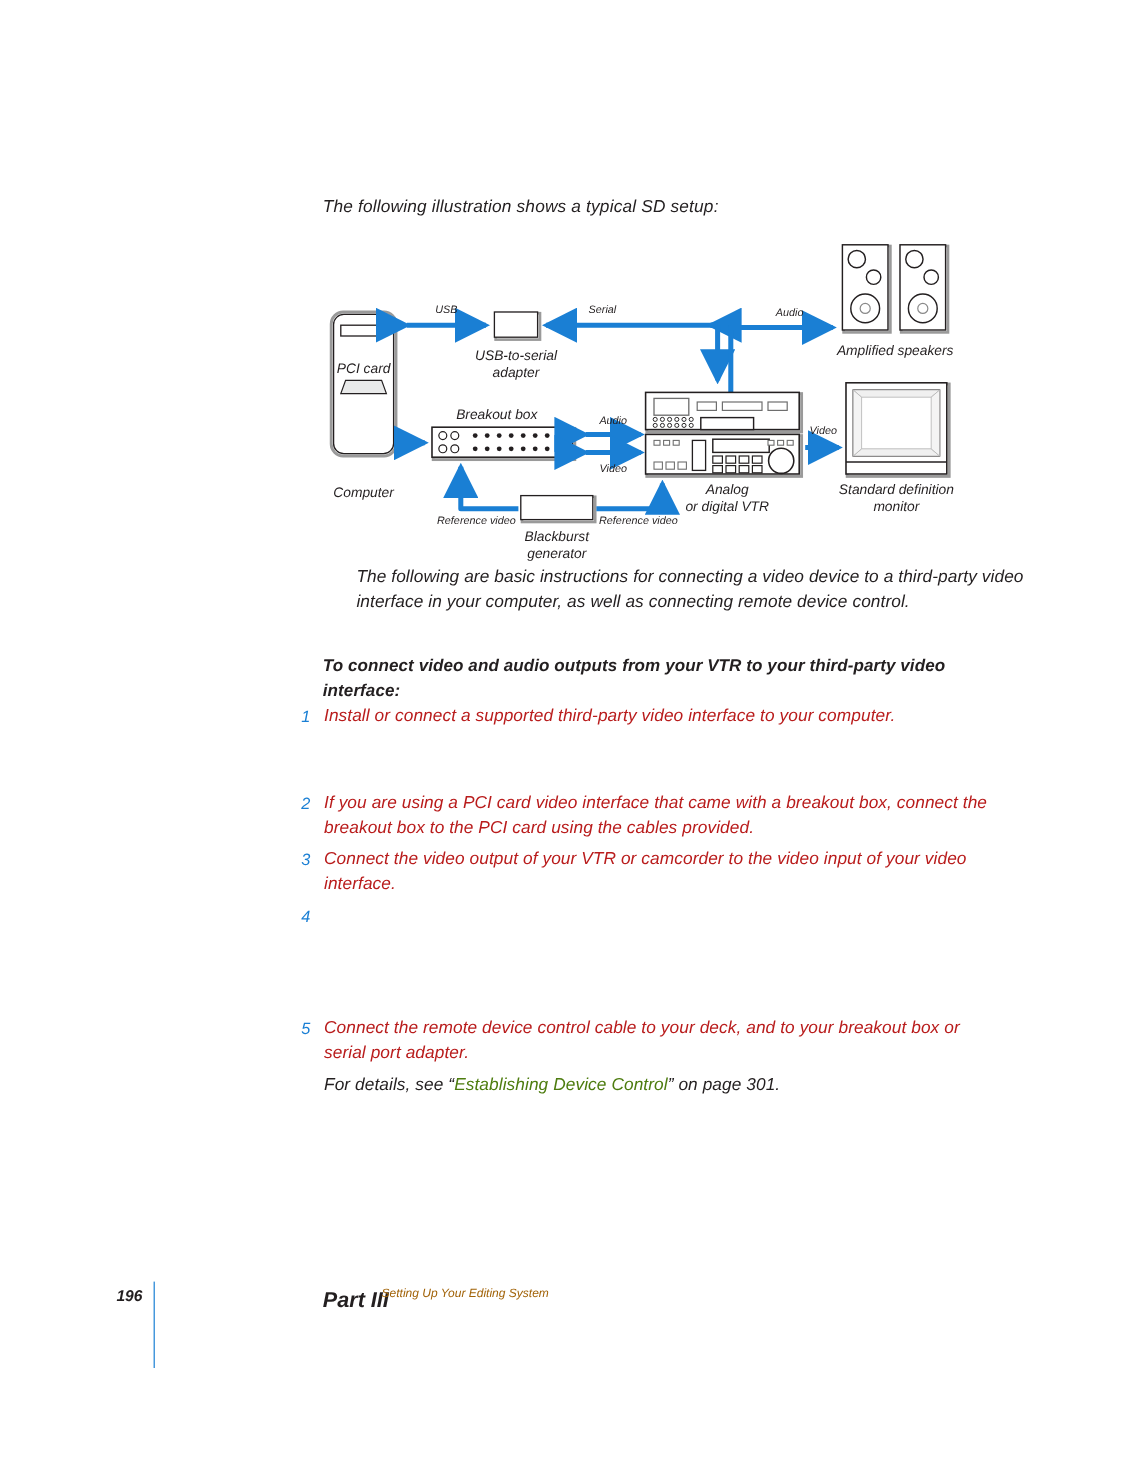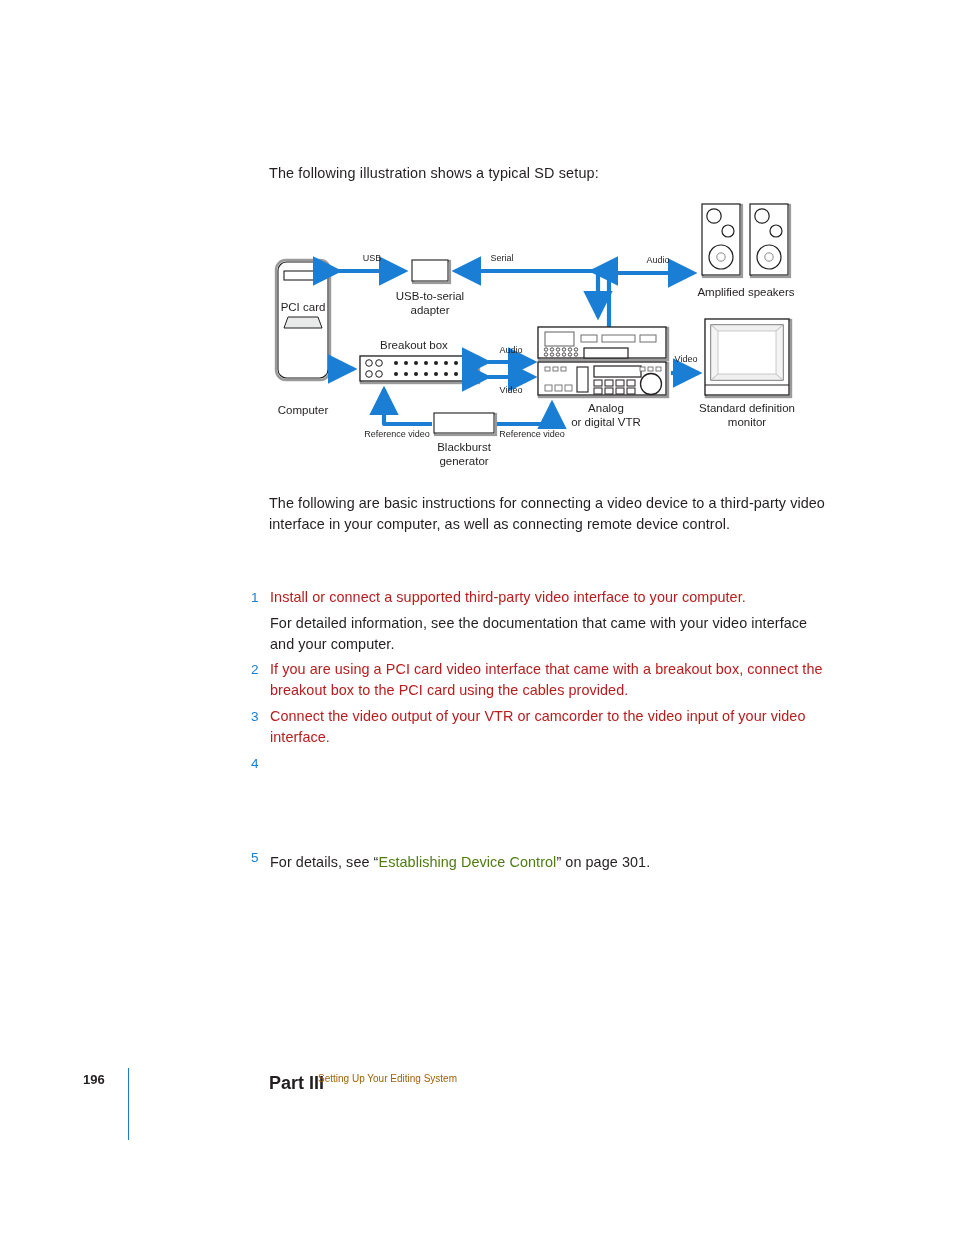--- a/index.html
+++ b/index.html
@@ -14,20 +14,21 @@
     font-family: "Liberation Sans", sans-serif;
     color: #231f20;
     -webkit-font-smoothing: antialiased;
   }
   .page {
     position: absolute;
     inset: 0;
     width: 954px;
     height: 1235px;
     overflow: hidden;
+    font-style: italic;
   }
 
   
   .intro-line {
     position: absolute;
     left: 269px;
     top: 163px;
     width: 600px;
     font-size: 14.4px;
     line-height: 20px;
@@ -37,21 +38,21 @@
 
   .body-para {
     position: absolute;
     left: 269px;
     width: 556px;
     font-size: 14.4px;
     line-height: 21px;
     letter-spacing: 0.005em;
     color: #231f20;
   }
-  #para-basic { top: 493px; }
+  #para-basic { top: 471px; margin-left: 28px; }
 
   .sub-head {
     position: absolute;
     left: 269px;
     top: 545px;
     width: 560px;
     font-size: 14.2px;
     line-height: 21px;
     font-weight: bold;
     letter-spacing: 0.005em;
@@ -98,21 +99,21 @@
   .footer-rule {
     position: absolute;
     left: 128px;
     top: 1068px;
     width: 1px;
     height: 72px;
     background: #1a7fd4;
   }
   .folio {
     position: absolute;
-    left: 83px;
+    left: 97px;
     top: 1072px;
     font-size: 13px;
     font-weight: bold;
     color: #231f20;
   }
   .footer-part {
     position: absolute;
     left: 269px;
     top: 1073px;
     font-size: 18px;
@@ -352,43 +353,44 @@
 
       <g stroke="#1a7fd4" stroke-width="4.2" fill="none" stroke-linejoin="round">
         <path d="M235,229 L290,229 L290,208" marker-end="url(#ar)"></path>
       </g>
       <text class="dlabel dlabel-sm" x="270" y="242" text-anchor="middle">Reference video</text>
     </svg>
   </div>
 
   <div class="body-para" id="para-basic">The following are basic instructions for connecting a video device to a third-party video interface in your computer, as well as connecting remote device control.</div>
 
+  <div class="sub-head">To connect video and audio outputs from your VTR to your third-party video interface:</div>
 
   <div class="step" id="step-1">
     <span class="num">1</span>
     <span class="txt">Install or connect a supported third-party video interface to your computer.</span>
-    <span class="sub">For detailed information, see the documentation that came with your video interface and your computer.</span>
   </div>
 
   <div class="step" id="step-2">
     <span class="num">2</span>
     <span class="txt">If you are using a PCI card video interface that came with a breakout box, connect the breakout box to the PCI card using the cables provided.</span>
   </div>
 
   <div class="step" id="step-3">
     <span class="num">3</span>
     <span class="txt">Connect the video output of your VTR or camcorder to the video input of your video interface.</span>
   </div>
 
   <div class="step" id="step-4">
     <span class="num">4</span>
   </div>
 
   <div class="step" id="step-5">
     <span class="num">5</span>
+    <span class="txt">Connect the remote device control cable to your deck, and to your breakout box or serial port adapter.</span>
     <span class="sub"><span>For details, see “</span><span class="xref">Establishing Device Control</span><span>” on page 301.</span></span>
   </div>
 
   <div class="footer-rule"></div>
   <div class="folio">196</div>
   <div class="footer-part">Part III</div>
   <div class="footer-chap">Setting Up Your Editing System</div>
 
 </div>
 

